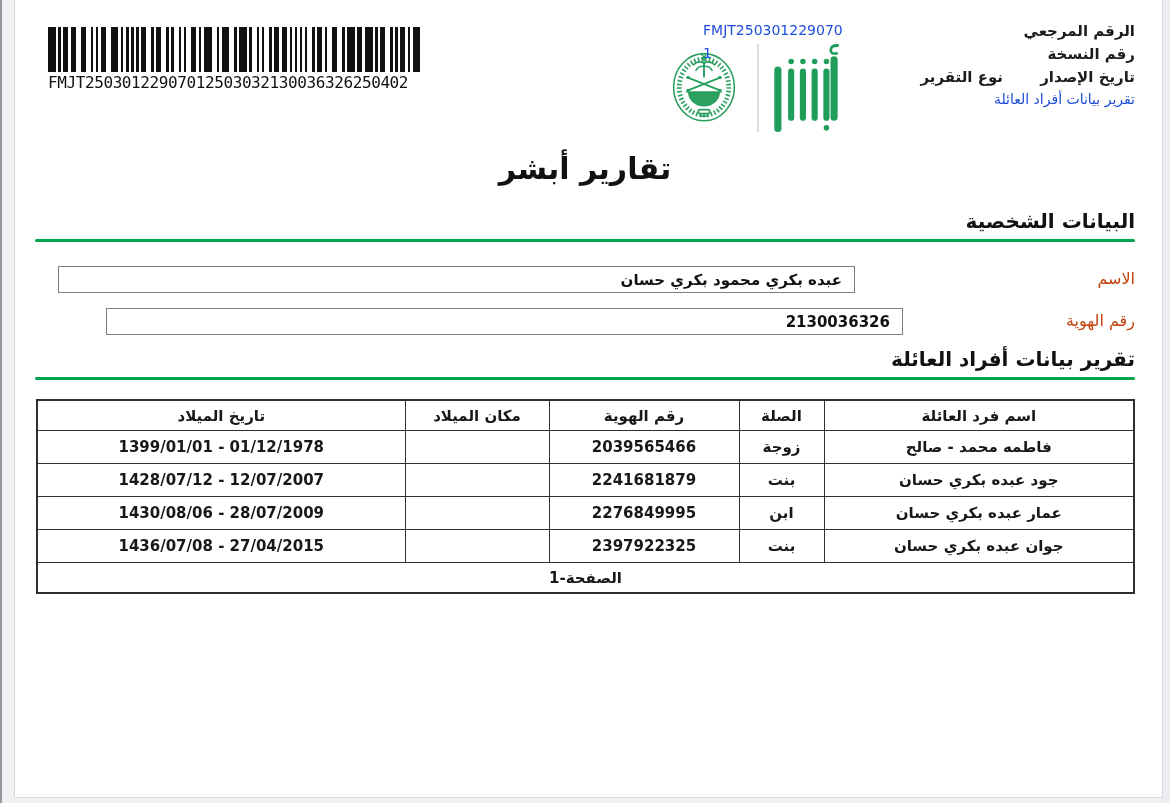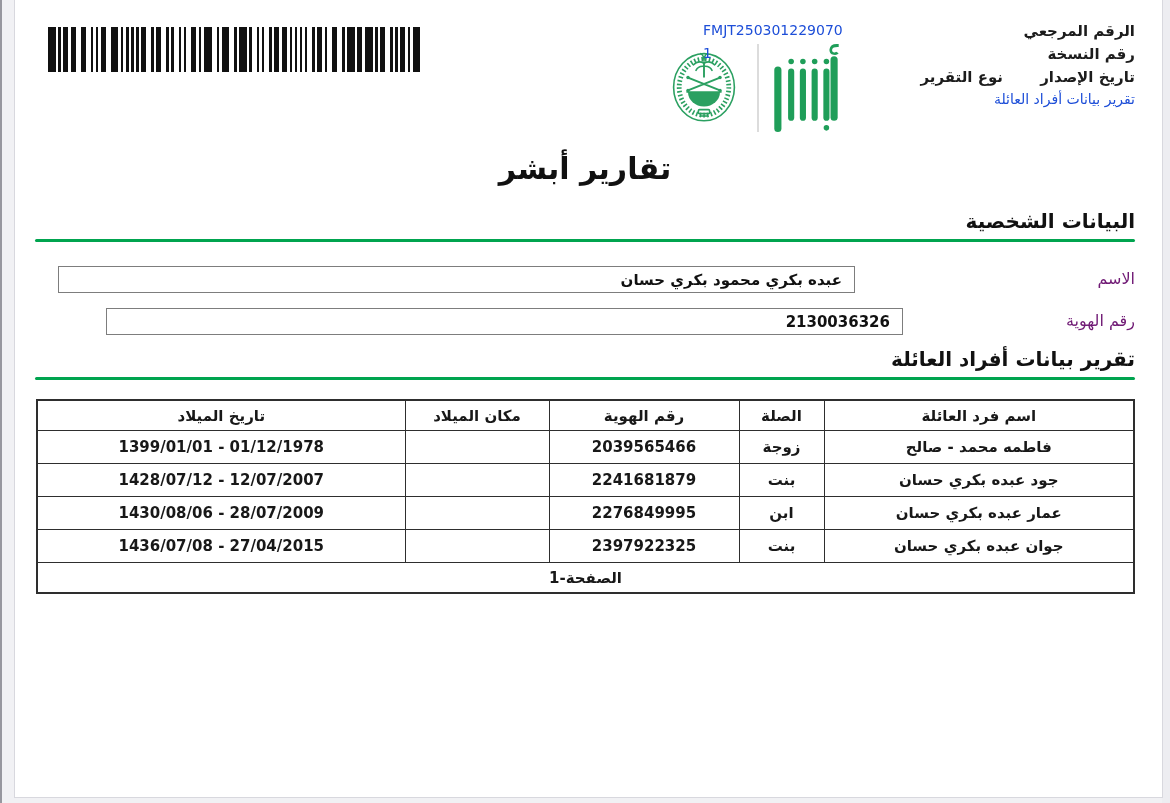--- a/index.html
+++ b/index.html
@@ -44,21 +44,21 @@
 
   
   .section-title{right:35px;font-size:20px;font-weight:700;color:#111;direction:rtl;white-space:nowrap;}
   .sec1-title{top:209px;}
   .sec2-title{top:347px;}
   .green-rule{left:35px;width:1100px;height:3px;border-radius:2px;}
   .rule1{top:239px;}
   .rule2{top:377px;}
 
   
-  .field-label{right:35px;font-size:16px;font-weight:500;color:#701a75;direction:rtl;white-space:nowrap;}
+  .field-label{right:35px;font-size:16px;font-weight:500;color:#c2410c;direction:rtl;white-space:nowrap;}
   .label-name{top:269px;}
   .label-id{top:311px;}
   .value-box{left:58px;width:797px;height:27px;border:1px solid #7d7d7d;background:#fff;
     display:flex;align-items:center;justify-content:flex-end;padding:0 12px;box-sizing:border-box;text-align:center;}
   .box-name{top:266px;}
   .box-id{top:308px;margin-left:48px;}
   .value-box span{font-size:15px;font-weight:700;color:#111;}
 
   
   .family-table{left:36px;top:399px;width:1097px;border-collapse:collapse;direction:rtl;
@@ -179,20 +179,21 @@
       <i class="bar" style="flex-grow: 1;"></i>
       <i class="gap" style="flex-grow: 1;"></i>
       <i class="bar" style="flex-grow: 1;"></i>
       <i class="gap" style="flex-grow: 1;"></i>
       <i class="bar" style="flex-grow: 2;"></i>
       <i class="gap" style="flex-grow: 1;"></i>
       <i class="bar" style="flex-grow: 1;"></i>
       <i class="gap" style="flex-grow: 1;"></i>
       <i class="bar" style="flex-grow: 3;"></i>
     </div>
+  <div class="barcode-text">FMJT25030122907012503032130036326250402</div>
 </div>
 
 <div class="abs moi-emblem">
   <svg width="80" height="88" viewBox="0 0 100 110">
     <ellipse cx="50" cy="54" rx="38" ry="42" fill="none" stroke="#2BA061" stroke-width="2"></ellipse>
     <ellipse cx="50" cy="54" rx="31" ry="35" fill="none" stroke="#2BA061" stroke-width="6" stroke-dasharray="2 2.6"></ellipse>
 
     <path d="M50 22 L50 42" stroke="#2BA061" stroke-width="2.4" fill="none"></path>
     <path d="M50 24 Q42 20 37 26 M50 24 Q58 20 63 26 M50 28 Q43 27 40 33 M50 28 Q57 27 60 33 M50 21 Q50 14 46 12 M50 21 Q50 14 54 12" stroke="#2BA061" stroke-width="2" fill="none" stroke-linecap="round"></path>
 

